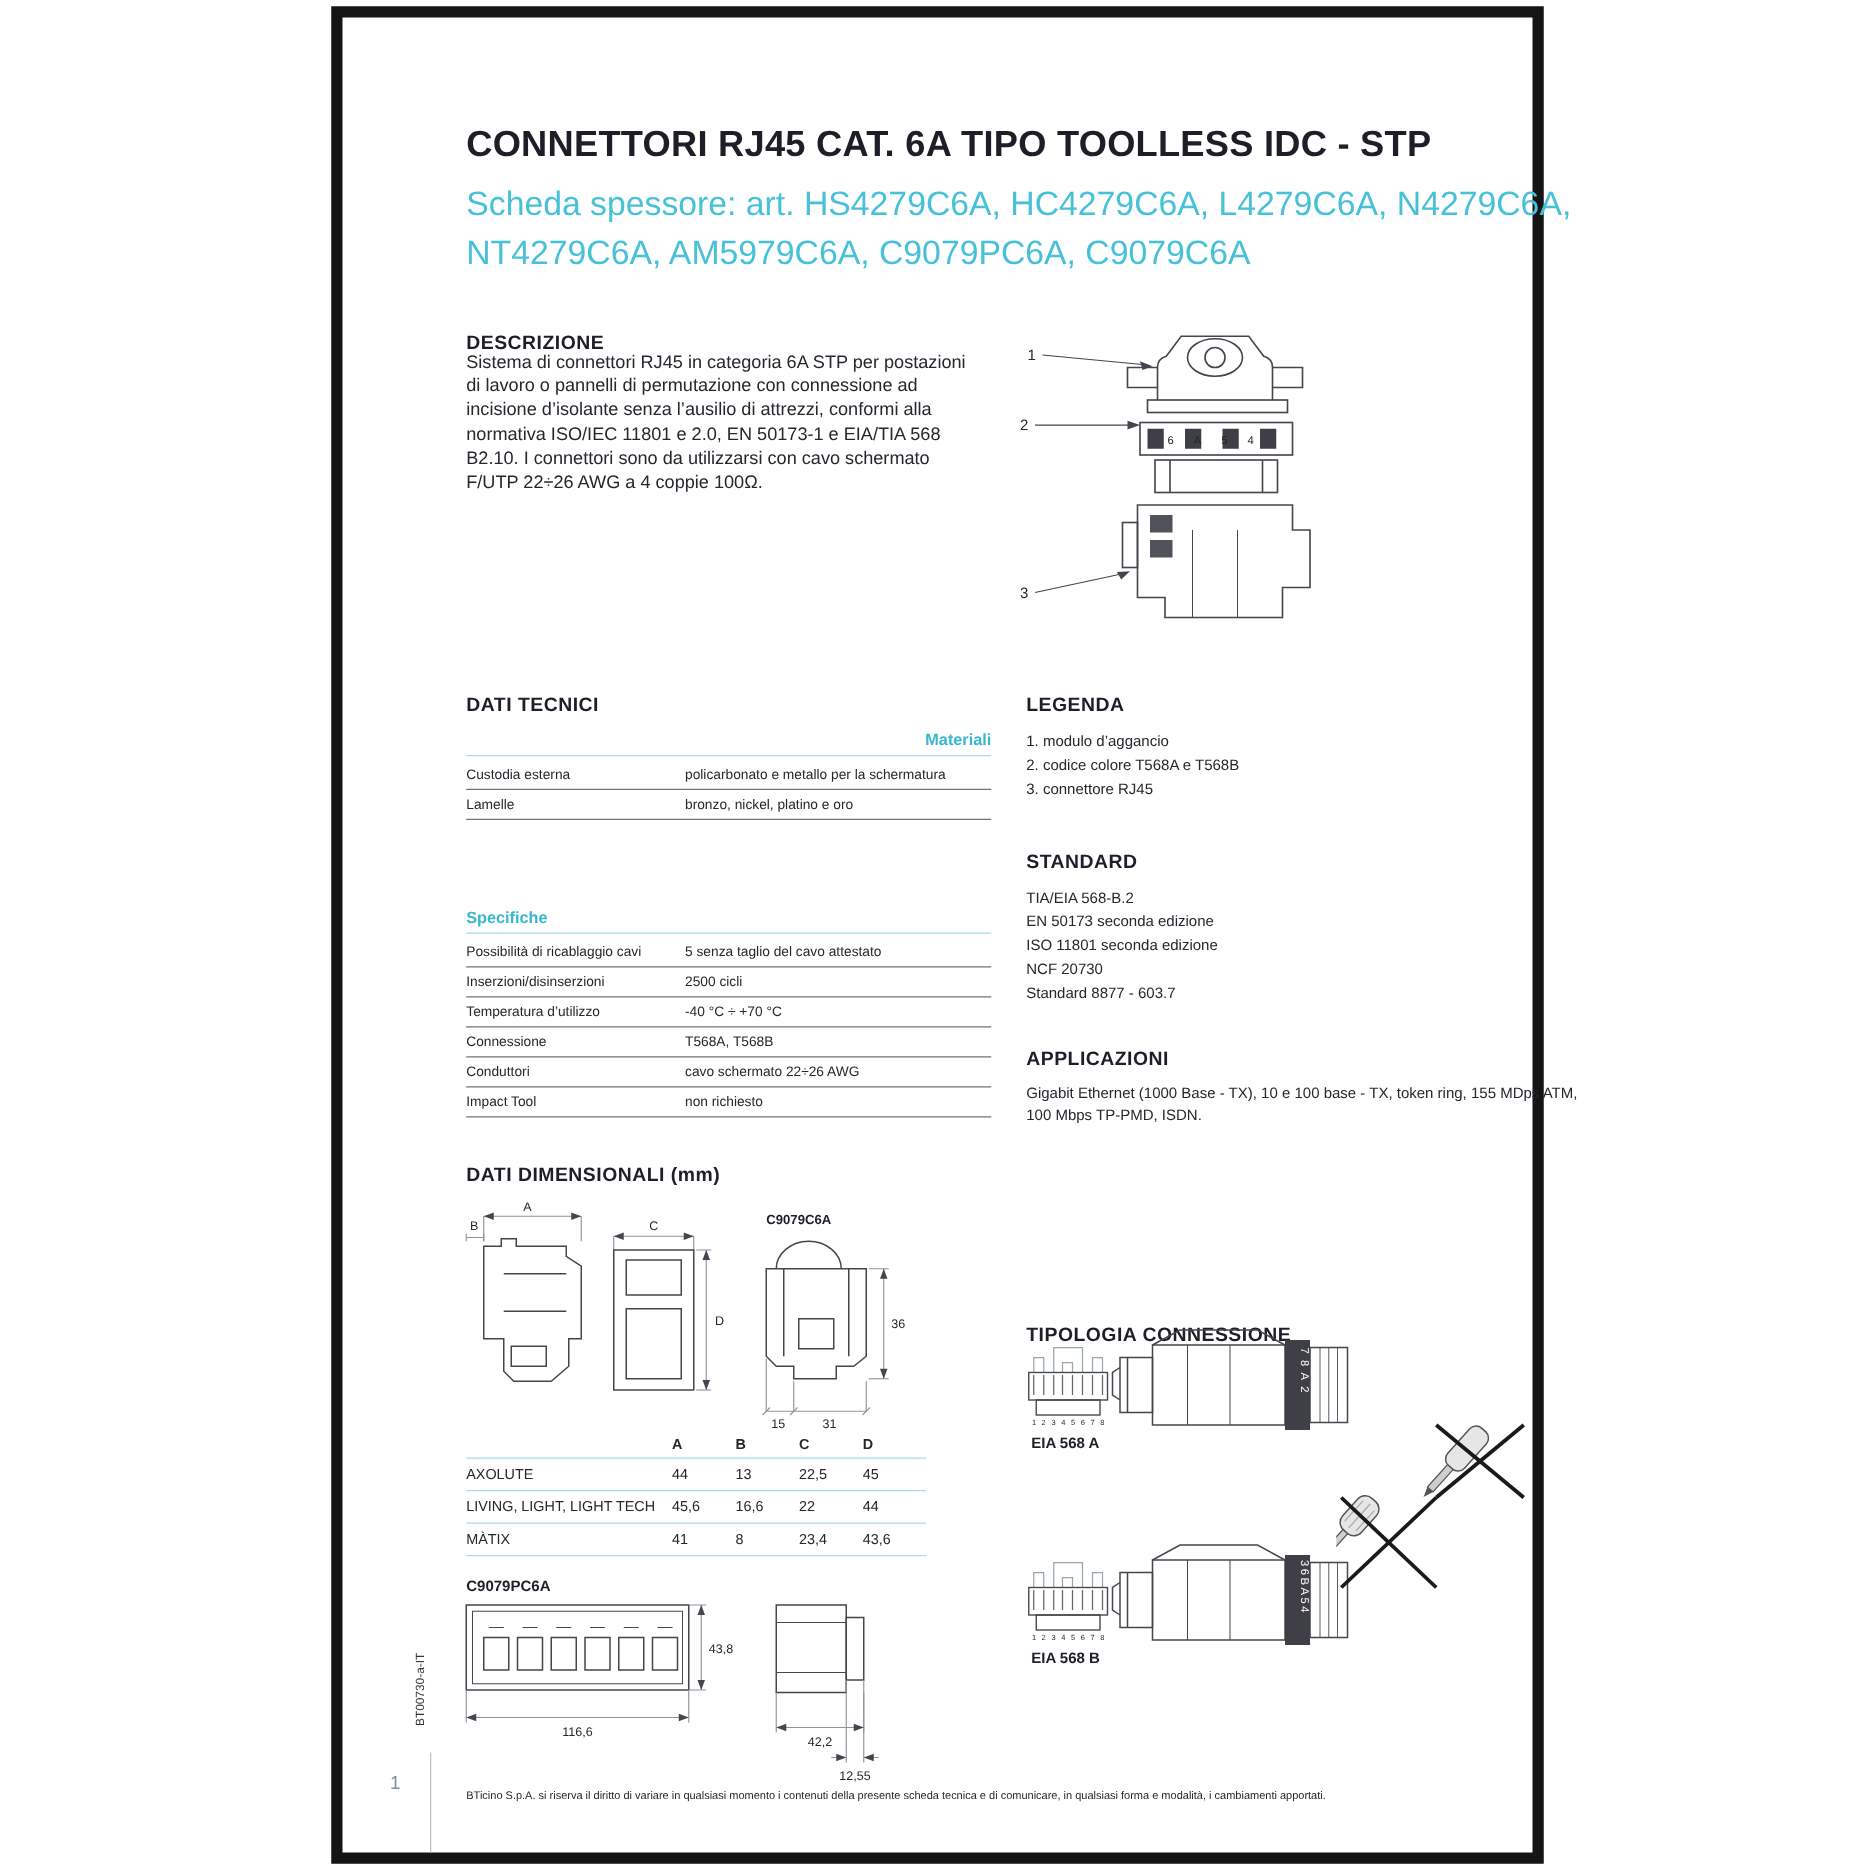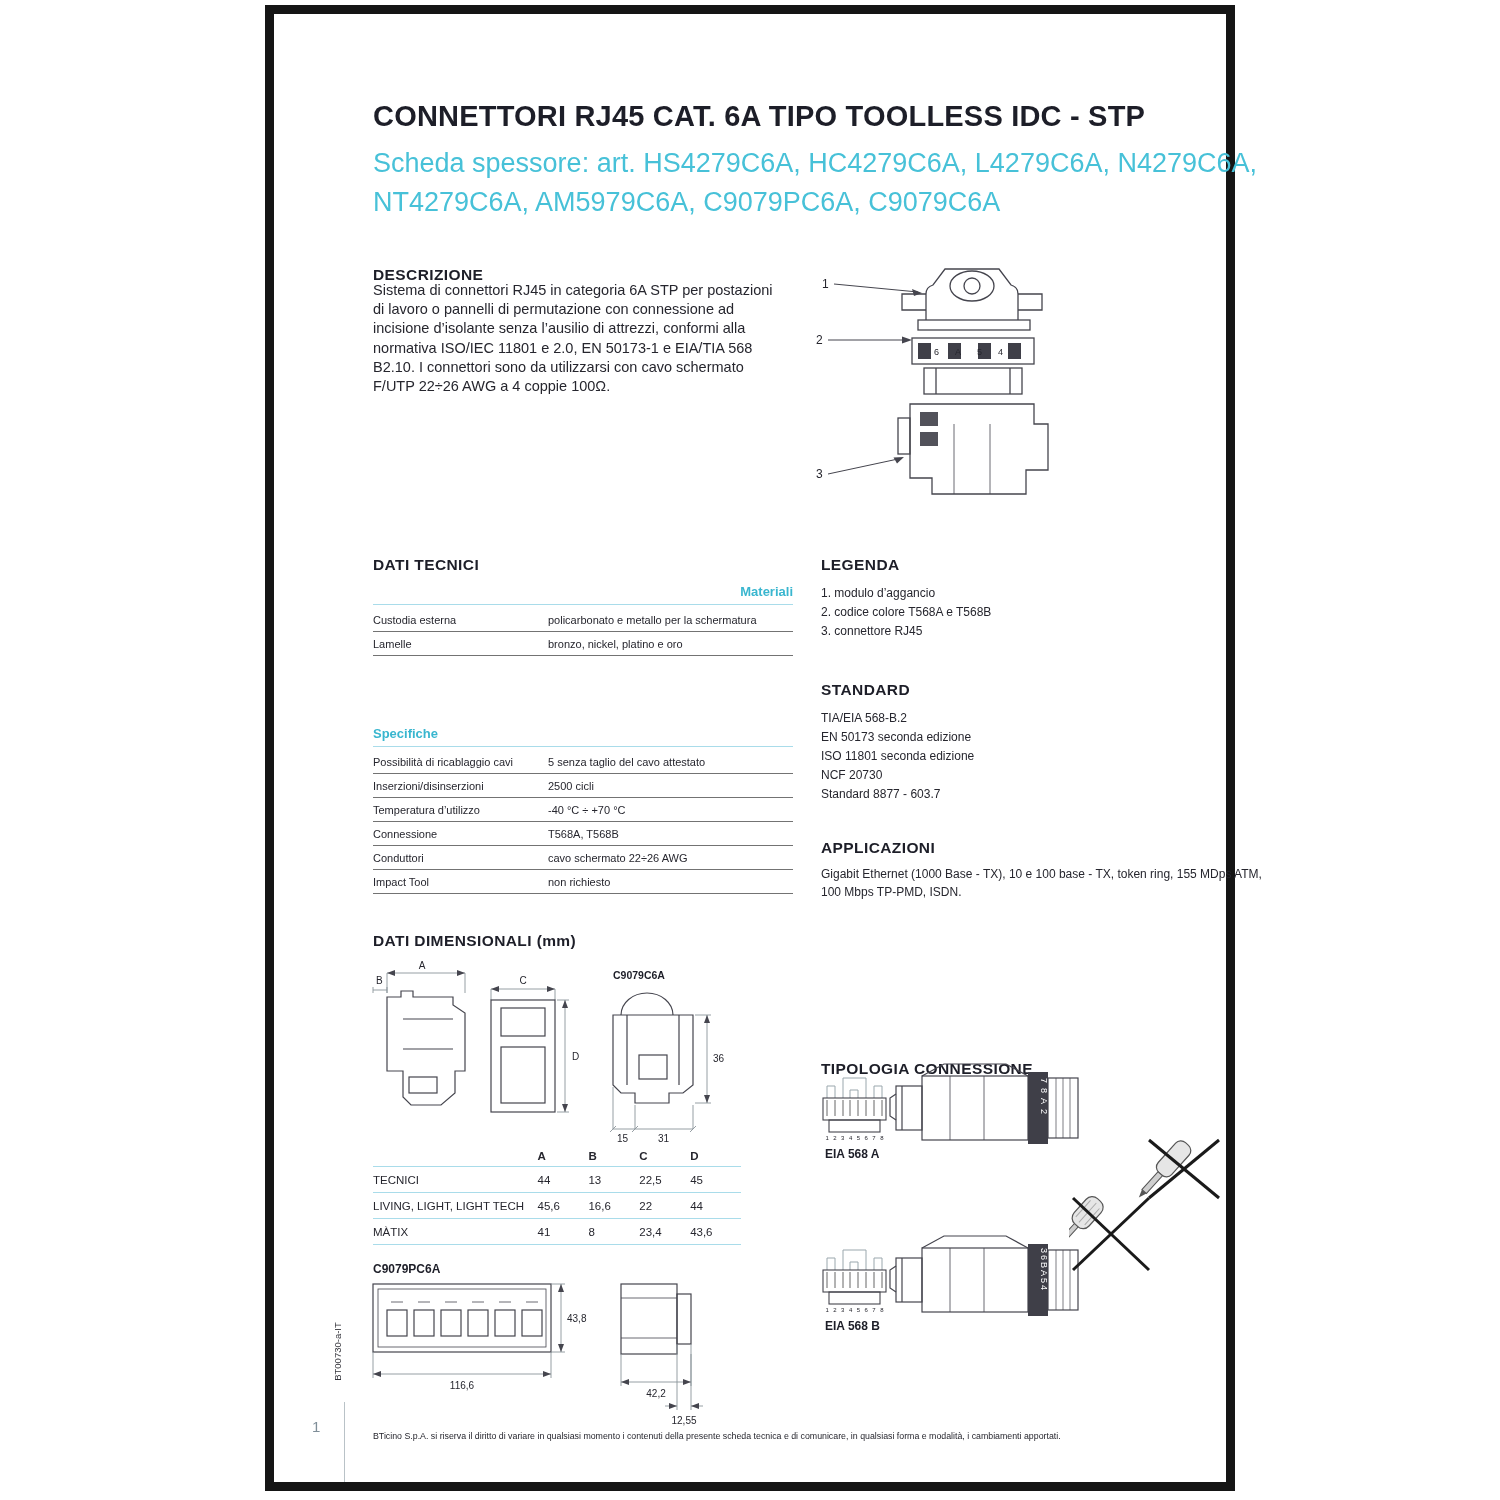--- a/index.html
+++ b/index.html
@@ -201,21 +201,21 @@
 
   <div class="abs dimtable" style="left:99px;top:1132px;">
     <div class="dt-hdr">
       <div class="c-name"></div>
       <div class="c-v">A</div>
       <div class="c-v">B</div>
       <div class="c-v">C</div>
       <div class="c-v">D</div>
     </div>
     <div class="dt-row">
-      <div class="c-name">TECNICI</div>
+      <div class="c-name">AXOLUTE</div>
       <div class="c-v">44</div>
       <div class="c-v">13</div>
       <div class="c-v">22,5</div>
       <div class="c-v">45</div>
     </div>
     <div class="dt-row">
       <div class="c-name">LIVING, LIGHT, LIGHT TECH</div>
       <div class="c-v">45,6</div>
       <div class="c-v">16,6</div>
       <div class="c-v">22</div>

